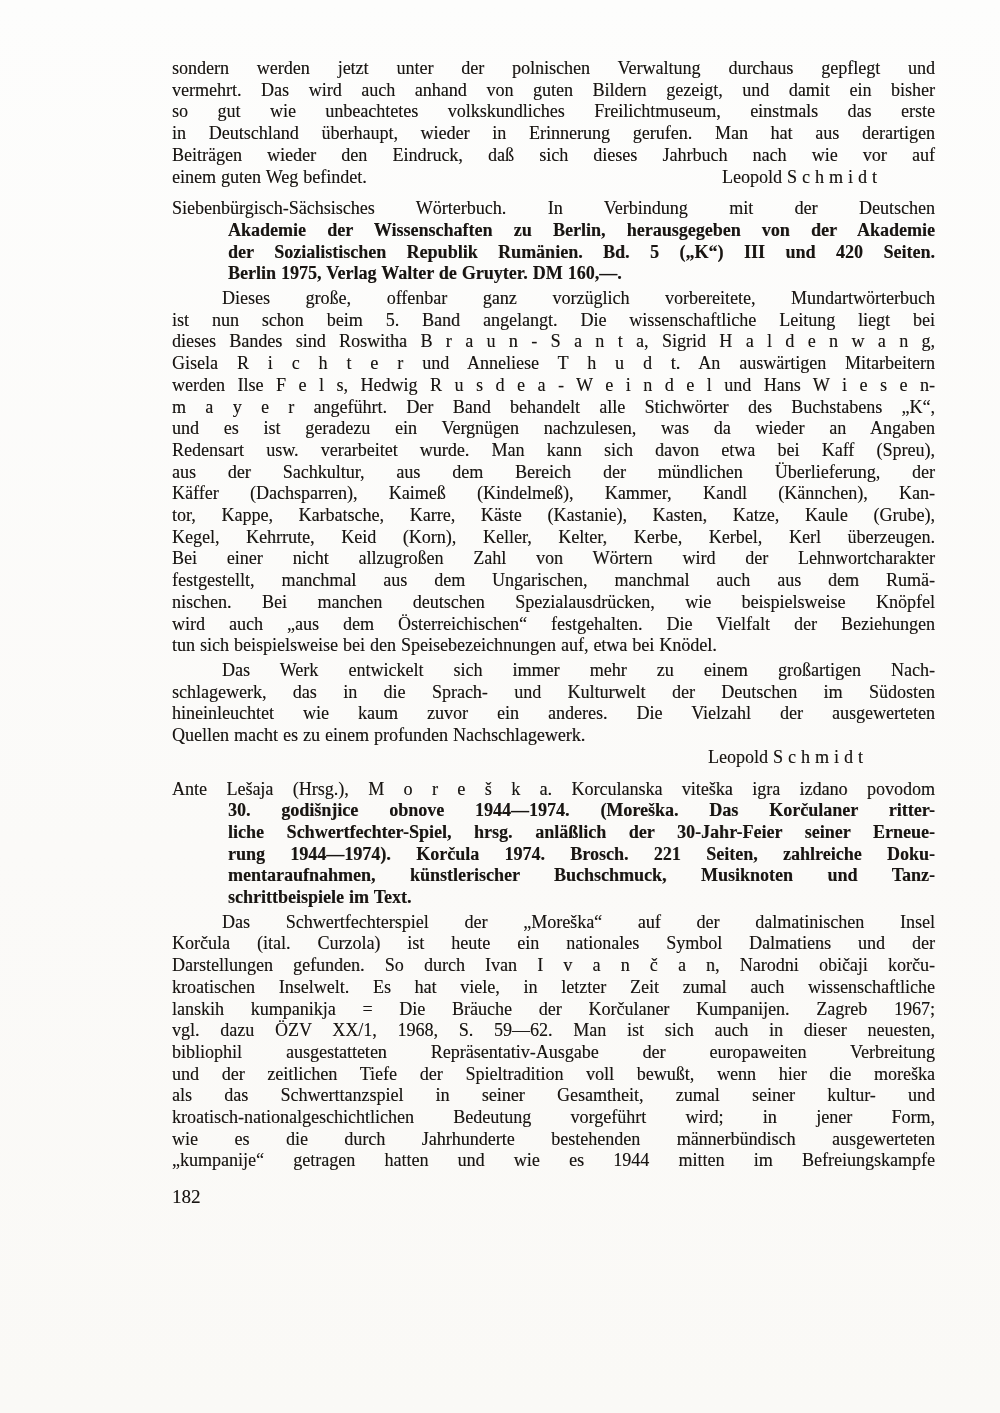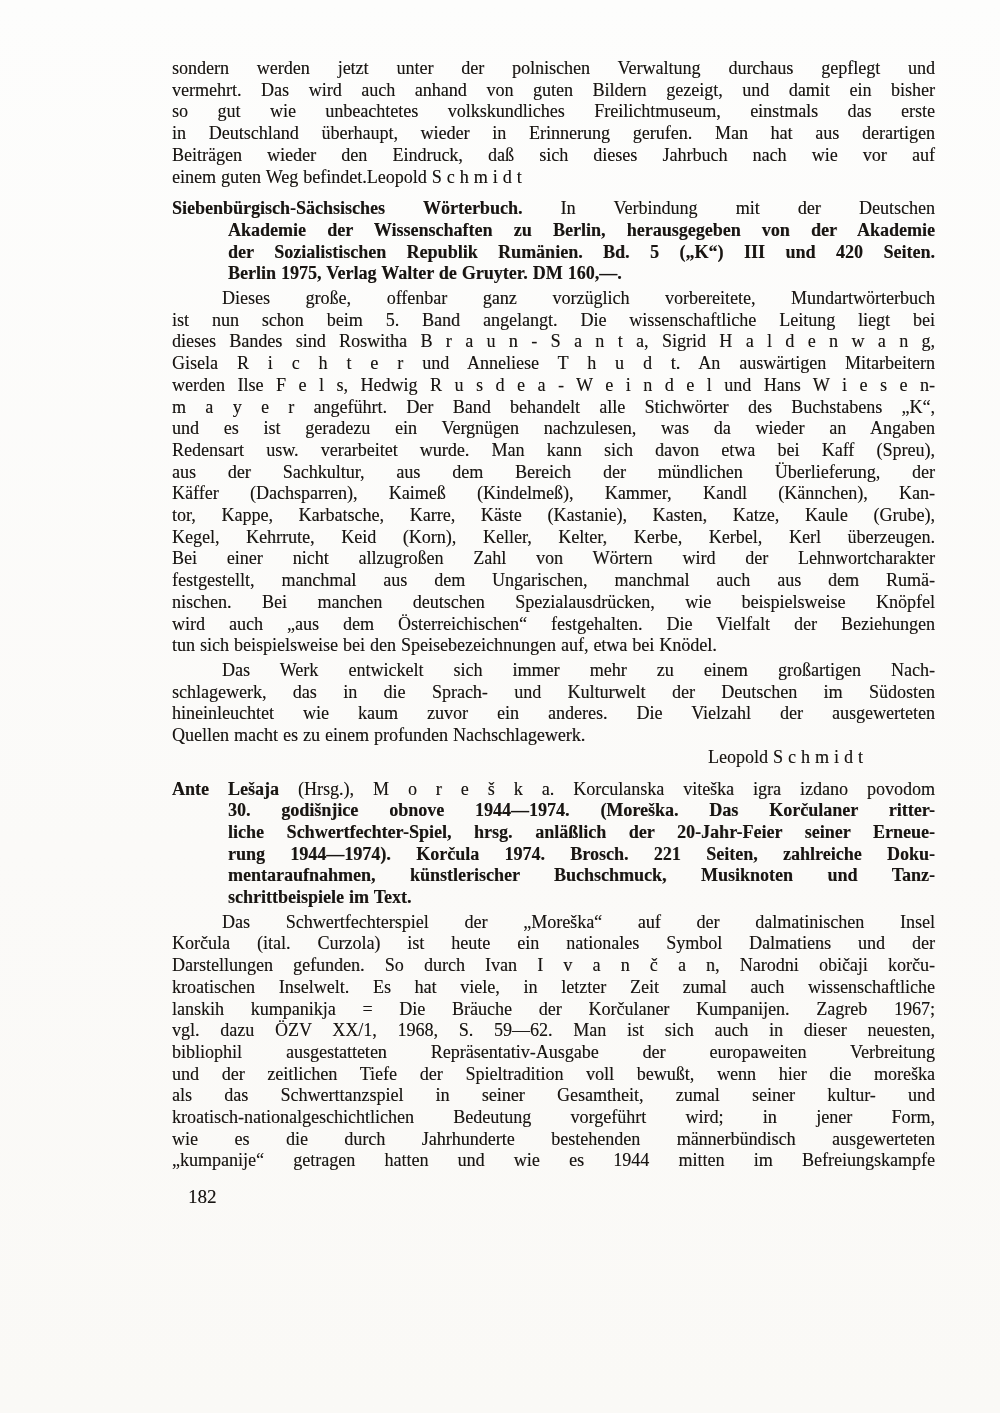--- a/index.html
+++ b/index.html
@@ -30,30 +30,31 @@
   .block.review-paragraph { margin-top: 3px; }
   .line { min-height: 21.7px; }
   .line.j {
     text-align: justify;
     text-align-last: justify;
   }
   .line.ind { text-indent: 50px; }
   .line.hang { padding-left: 56px; font-weight: bold; }
   .line.split {
     display: flex;
+    justify-content: space-between;
   }
   .line.split .signame { padding-right: 58px; white-space: nowrap; }
   .line.sig {
     text-align: right;
     padding-right: 72px;
   }
-  .lead { font-weight: bold; }
+  .lead { font-weight: normal; }
   .page-number {
     position: absolute;
-    left: 188px;
+    left: 172px;
     top: 1186px;
     font-size: 19px;
     text-shadow: 0.3px 0.3px 0.6px rgba(40, 34, 28, 0.45);
   }
 </style>
 </head>
 <body>
 
 <div class="text-column">
     <div class="block paragraph-continuation">
@@ -95,21 +96,21 @@
     <div class="block review-paragraph">
       <div class="line j ind">Das Werk entwickelt sich immer mehr zu einem großartigen Nach-</div>
       <div class="line j">schlagewerk, das in die Sprach- und Kulturwelt der Deutschen im Südosten</div>
       <div class="line j">hineinleuchtet wie kaum zuvor ein anderes. Die Vielzahl der ausgewerteten</div>
       <div class="line">Quellen macht es zu einem profunden Nachschlagewerk.</div>
       <div class="line sig">Leopold S c h m i d t</div>
     </div>
     <div class="block bibliography-entry">
       <div class="line j"><span class="lead">Ante Lešaja</span> (Hrsg.), M o r e š k a. Korculanska viteška igra izdano povodom</div>
       <div class="line j hang">30. godišnjice obnove 1944—1974. (Moreška. Das Korčulaner ritter-</div>
-      <div class="line j hang">liche Schwertfechter-Spiel, hrsg. anläßlich der 20-Jahr-Feier seiner Erneue-</div>
+      <div class="line j hang">liche Schwertfechter-Spiel, hrsg. anläßlich der 30-Jahr-Feier seiner Erneue-</div>
       <div class="line j hang">rung 1944—1974). Korčula 1974. Brosch. 221 Seiten, zahlreiche Doku-</div>
       <div class="line j hang">mentaraufnahmen, künstlerischer Buchschmuck, Musiknoten und Tanz-</div>
       <div class="line hang">schrittbeispiele im Text.</div>
     </div>
     <div class="block review-paragraph">
       <div class="line j ind">Das Schwertfechterspiel der „Moreška“ auf der dalmatinischen Insel</div>
       <div class="line j">Korčula (ital. Curzola) ist heute ein nationales Symbol Dalmatiens und der</div>
       <div class="line j">Darstellungen gefunden. So durch Ivan I v a n č a n, Narodni običaji korču-</div>
       <div class="line j">kroatischen Inselwelt. Es hat viele, in letzter Zeit zumal auch wissenschaftliche</div>
       <div class="line j">lanskih kumpanikja = Die Bräuche der Korčulaner Kumpanijen. Zagreb 1967;</div>

